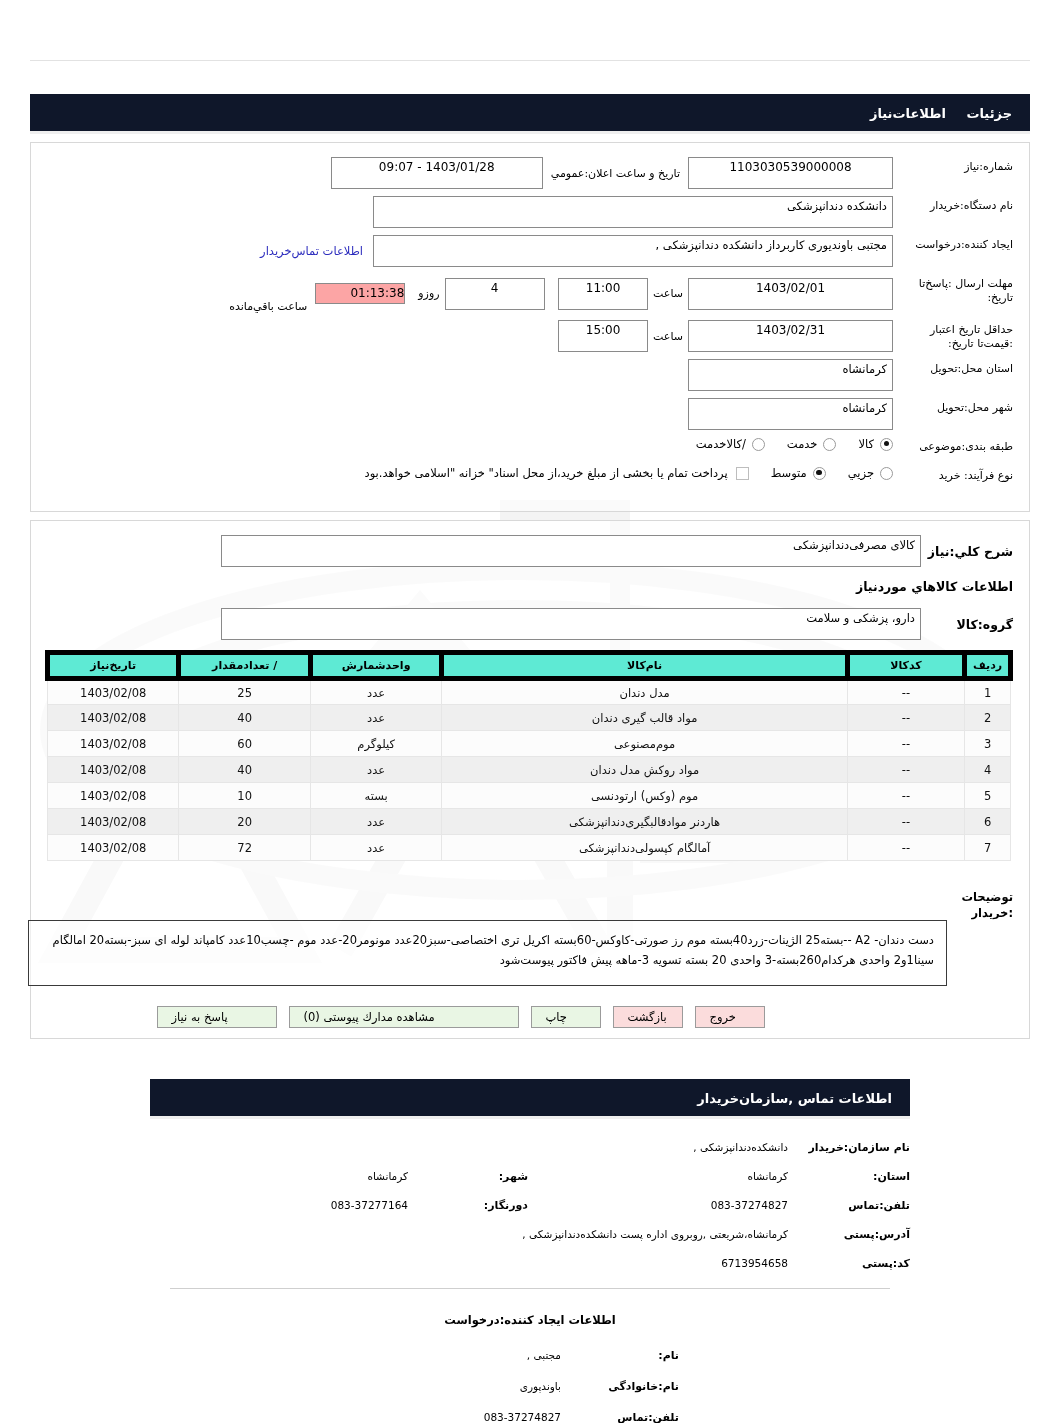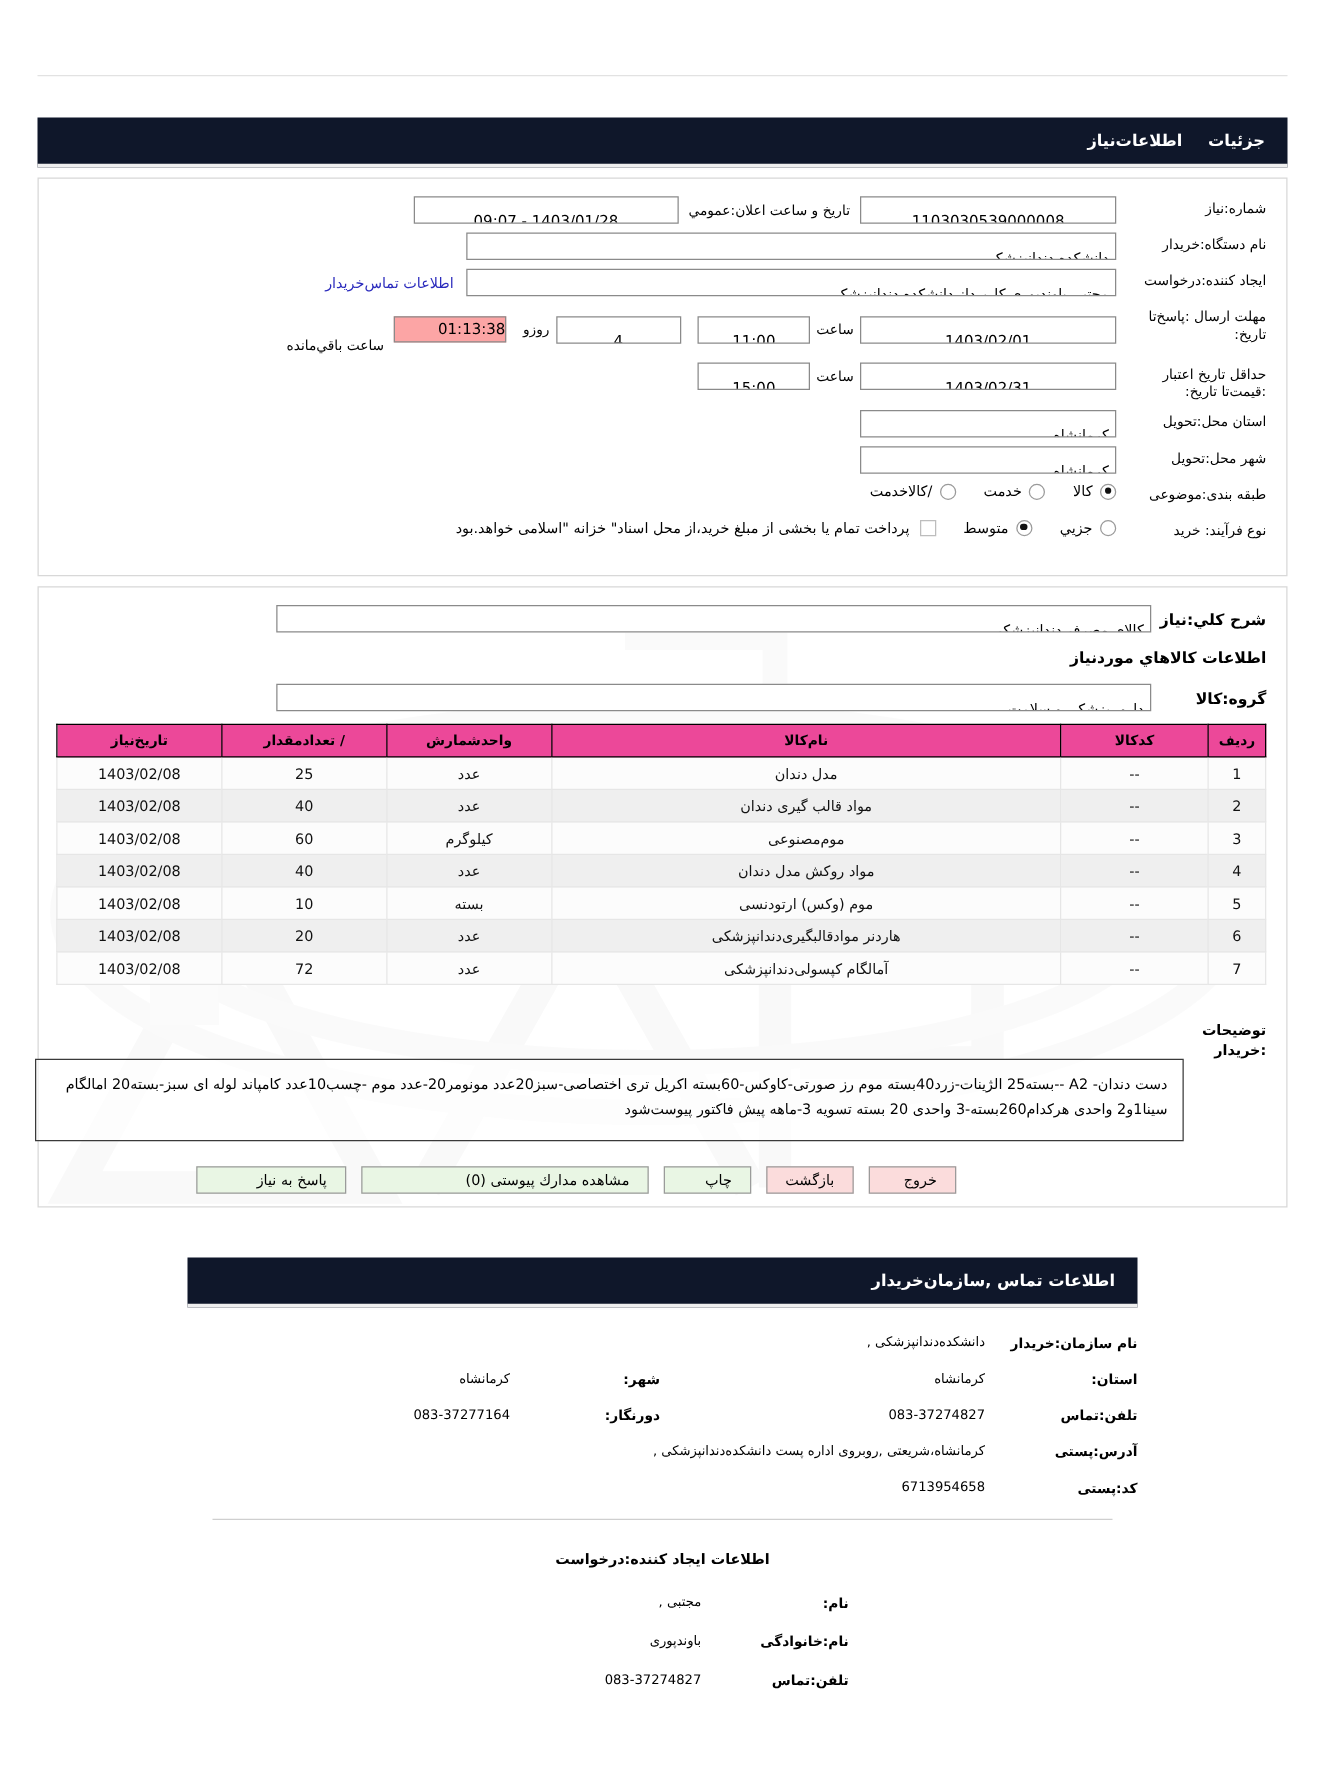--- a/index.html
+++ b/index.html
@@ -81,23 +81,23 @@
     font-size: 11px;
     line-height: 14px;
     padding-top: 3px;
     color: #000;
   }
   .fbody { flex: 1; display: flex; align-items: center; justify-content: flex-start; }
 
   .fld {
     border: 1px solid #8a8a8a;
     background: #ffffff;
-    height: 21px;
+    height: 32px;
     line-height: 19px;
-    padding: 10px 5px;
+    padding: 0 5px;
     font-size: 11.5px;
     text-align: right;
     overflow: hidden;
     white-space: nowrap;
   }
   .fld.num { text-align: center; font-size: 12px; }
   .fld.w205 { width: 205px; }
   .fld.w90  { width: 90px; }
   .fld.w100 { width: 100px; }
   .fld.w520 { width: 520px; }
@@ -159,22 +159,22 @@
   }
 
   
   table.items {
     width: 968px;
     margin: 4px auto 0 auto;
     border-collapse: collapse;
     font-size: 11px;
   }
   table.items th {
-    background: #ec4899;
-    border: 1px solid #000000;
+    background: #5eead4;
+    border: 5px solid #000000;
     height: 26px;
     font-weight: bold;
     font-size: 11px;
     color: #000;
   }
   table.items td {
     border: 1px solid #e6e6e6;
     height: 26px;
     text-align: center;
     background: #fcfcfc;
@@ -221,21 +221,21 @@
     padding-right: 120px;
   }
   .btn {
     border: 1px solid #9b9b9b;
     background: #e9f6e4;
     height: 22px; line-height: 20px;
     padding: 0 14px;
     font-size: 11.5px;
     white-space: nowrap;
     cursor: pointer;
-    text-align: right;
+    text-align: left;
   }
   .btn.red { background: #fbdcdc; }
   .btn.w230 { width: 230px; }
   .btn.w120 { width: 120px; }
   .btn.w70 { width: 70px; }
 
   
   .contact-body { width: 760px; margin: 0 auto; padding: 22px 0 0 0; }
   .crow { display: flex; align-items: flex-start; margin-bottom: 16px; }
   .c-lbl {

